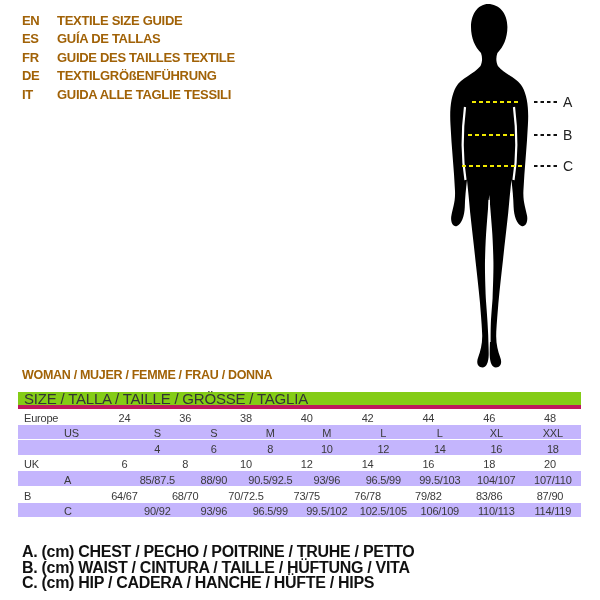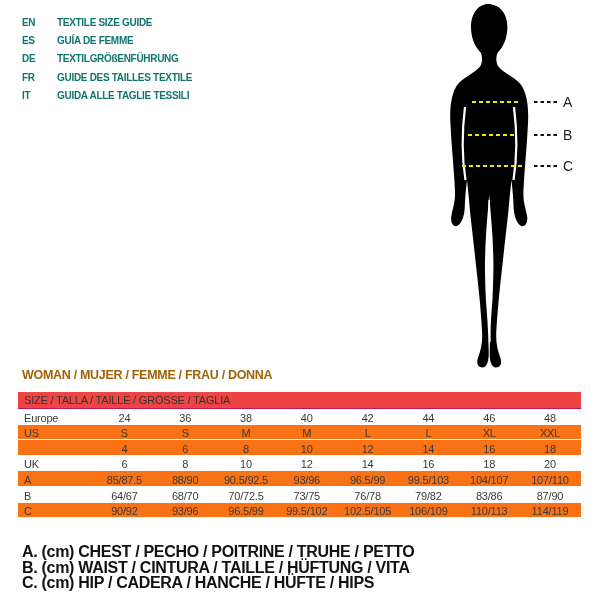--- a/index.html
+++ b/index.html
@@ -3,73 +3,73 @@
 <meta charset="utf-8">
 <style>
   html,body { margin:0; padding:0; background:#fff; }
   .canvas {
     position:relative; width:600px; height:600px; background:#ffffff;
     font-family:"Liberation Sans", sans-serif; color:#1a1a1a; overflow:hidden;
   }
 
   
   .lang-list { position:absolute; left:22px; top:13px; }
-  .lang-row { display:flex; height:18.4px; align-items:center;
-              font-weight:bold; font-size:10px; letter-spacing:-0.3px; color:#0f766e; }
+  .lang-row { display:flex; height:18.4px; 
+              font-weight:bold; font-size:13px; letter-spacing:-0.3px; color:#a16207; }
   .lang-code { width:35px; }
 
   
   .figure-wrap { position:absolute; left:430px; top:0; width:170px; height:380px; }
   .measure-label { position:absolute; font-size:14px; color:#222; letter-spacing:0; }
   .label-a { left:563px; top:94px; }
   .label-b { left:563px; top:127px; }
   .label-c { left:563px; top:158px; }
 
   
   .section-title { position:absolute; left:22px; top:368px; font-size:12.5px;
                    font-weight:bold; letter-spacing:-0.3px; color:#a16207; }
 
   
   .size-table { position:absolute; left:18px; top:392px; width:563px;
                 font-size:11px; letter-spacing:-0.2px; color:#3a3a3a; }
-  .t-header { height:17px; background:#ef4444; display:flex; align-items:center;
-              padding-left:6px; box-sizing:border-box; font-size:11px; color:#333;
-              border-bottom:1px solid #be185d; }
+  .t-header { height:17px; background:#84cc16; display:flex; align-items:center;
+              padding-left:6px; box-sizing:border-box; font-size:15px; color:#333;
+              border-bottom:4px solid #be185d; }
   .t-row { display:flex; height:15.6px; align-items:flex-end;
            border-bottom:1px solid #fff; box-sizing:border-box; }
-  .t-row.shaded { background:#f97316; }
+  .t-row.shaded { background:#c4b5fd;padding-left:40px; }
   .t-cell-label { width:76px; padding-left:6px; box-sizing:border-box; }
   .t-cell { width:60.8px; text-align:center; }
 
   
   .legend { position:absolute; left:22px; top:544px; }
   .legend-line { height:15.6px; line-height:15.6px; font-size:16px; font-weight:bold;
                  letter-spacing:-0.3px; color:#111; }
 </style>
 </head>
 <body>
 
 <div class="canvas">
 
   <div class="lang-list">
     <div class="lang-row">
       <span class="lang-code">EN</span>
       <span class="lang-title">TEXTILE SIZE GUIDE</span>
     </div>
     <div class="lang-row">
       <span class="lang-code">ES</span>
-      <span class="lang-title">GUÍA DE FEMME</span>
+      <span class="lang-title">GUÍA DE TALLAS</span>
+    </div>
+    <div class="lang-row">
+      <span class="lang-code">FR</span>
+      <span class="lang-title">GUIDE DES TAILLES TEXTILE</span>
     </div>
     <div class="lang-row">
       <span class="lang-code">DE</span>
       <span class="lang-title">TEXTILGRÖßENFÜHRUNG</span>
-    </div>
-    <div class="lang-row">
-      <span class="lang-code">FR</span>
-      <span class="lang-title">GUIDE DES TAILLES TEXTILE</span>
     </div>
     <div class="lang-row">
       <span class="lang-code">IT</span>
       <span class="lang-title">GUIDA ALLE TAGLIE TESSILI</span>
     </div>
   </div>
 
   <div class="figure-wrap">
     <svg width="170" height="380" viewBox="0 0 170 380">
       <path fill="#000000" d="

